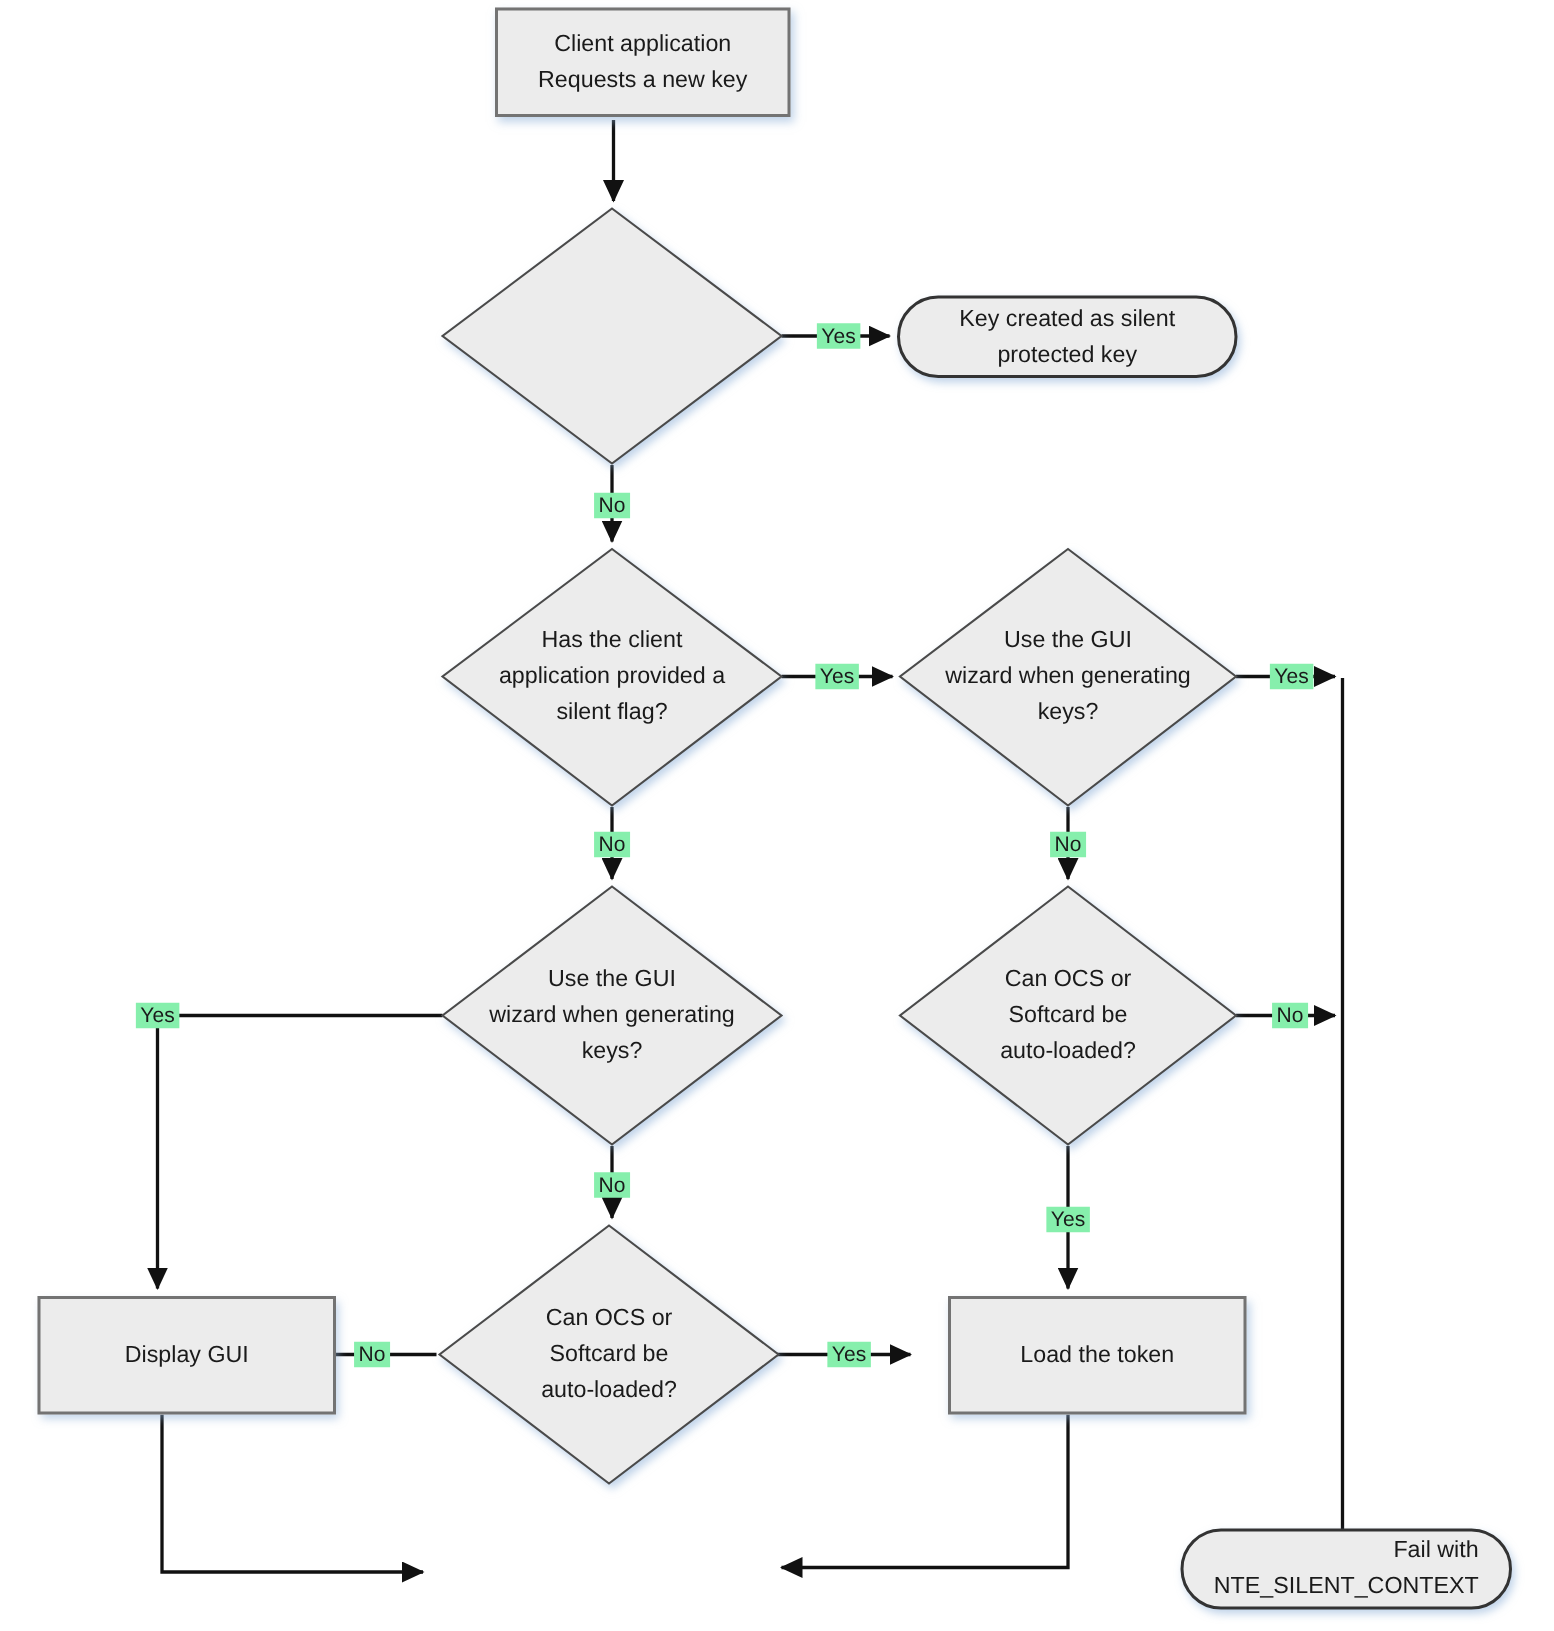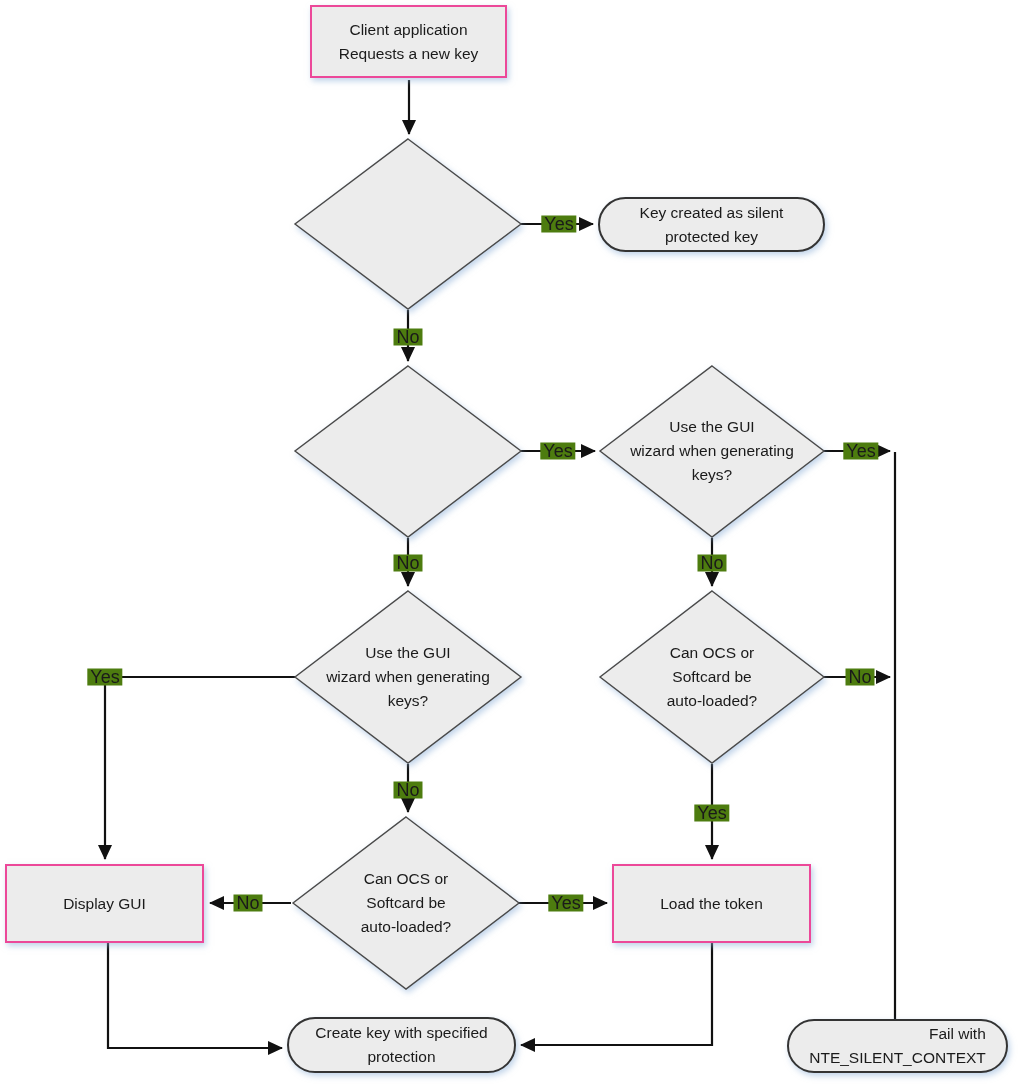--- a/index.html
+++ b/index.html
@@ -17,30 +17,30 @@
   #edges{position:absolute;left:0;top:0;width:1036px;height:1087px;}
   .edge{stroke:var(--line);stroke-width:2.2;fill:none;}
   .diamond{fill:var(--node-fill);stroke:var(--node-border);stroke-width:1.4;
     filter:drop-shadow(2px 3px 3px var(--glow));}
   #arrowhead path{fill:var(--line);}
   .node{
     position:absolute;display:flex;align-items:center;justify-content:center;
     text-align:center;white-space:pre-line;font-size:15.5px;line-height:24px;
     background:var(--node-fill);box-sizing:border-box;
   }
-  .rect{border:2px solid #ec4899;box-shadow:2px 3px 6px var(--glow);}
+  .rect{border:2px solid #737373;box-shadow:2px 3px 6px var(--glow);margin-left:20px;}
   .stadium{border:2px solid #333;border-radius:28px;box-shadow:2px 3px 6px var(--glow);}
   .dlabel{
     position:absolute;display:flex;align-items:center;justify-content:center;
     text-align:center;white-space:pre-line;font-size:15.5px;line-height:24px;
     background:transparent;pointer-events:none;
   }
   .elabel{
     position:absolute;transform:translate(-50%,-50%);
-    background:#4d7c0f;padding:0 3px;font-size:18px;line-height:17px;
+    background:#86efac;padding:0 3px;font-size:14px;line-height:17px;
   }
 </style>
 </head>
 <body>
 
 <div id="canvas">
 
   <svg id="edges" viewBox="0 0 1036 1087" xmlns="http://www.w3.org/2000/svg">
     <defs>
       <marker id="arrowhead" viewBox="0 0 15 14" refX="14" refY="7" markerWidth="15" markerHeight="14" markerUnits="userSpaceOnUse" orient="auto-start-reverse">
@@ -76,27 +76,28 @@
   <div class="node rect" style="left:310px;top:5px;width:197px;height:73px;">Client application
 Requests a new key</div>
 
   <div class="node stadium" style="left:598px;top:197px;width:227px;height:55px;">Key created as silent
 protected key</div>
 
   <div class="node rect" style="left:612px;top:864px;width:199px;height:79px;">Load the token</div>
 
   <div class="node rect" style="left:5px;top:864px;width:199px;height:79px;">Display GUI</div>
 
-  <div class="node stadium" style="left:287px;top:1017px;width:229px;height:56px;">Create key with specified
-protection</div>
 
   <div class="node stadium" style="left:787px;top:1019px;width:221px;height:54px;text-align:right;">Fail with
 NTE_SILENT_CONTEXT</div>
 
 
+  <div class="dlabel" style="left:303px;top:396px;width:210px;height:110px;">Has the client
+application provided a
+silent flag?</div>
 
   <div class="dlabel" style="left:607px;top:396px;width:210px;height:110px;">Use the GUI
 wizard when generating
 keys?</div>
 
   <div class="dlabel" style="left:303px;top:622px;width:210px;height:110px;">Use the GUI
 wizard when generating
 keys?</div>
 
   <div class="dlabel" style="left:607px;top:622px;width:210px;height:110px;">Can OCS or

